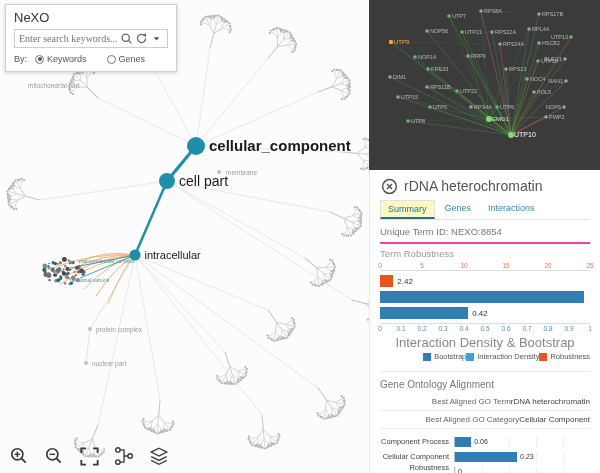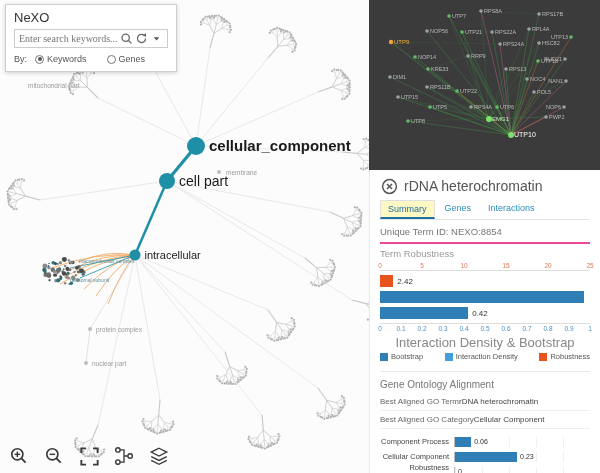--- a/index.html
+++ b/index.html
@@ -45,25 +45,25 @@
   .axis{position:relative;height:9px}
   .axis.topline{border-bottom:1px solid #ddd;margin-bottom:1px}
   .axis.botline{border-top:1px solid #ddd;margin-top:1px}
   .tickl{position:absolute;transform:translateX(-50%);font-size:6.5px;top:0;white-space:nowrap}
   .axis.botline .tickl{top:1px}
 
   .rrow{position:relative;height:12px;margin:4px 0;display:flex;align-items:center}
   .rbar{height:12px;flex:none}
   .rlabel{font-size:8px;color:#333;margin-left:4px}
   .xlabel{text-align:center;font-size:13px;color:#888;margin:3px 0 2px}
-  .legend{display:flex;justify-content:space-between;margin:2px 0 1px;flex-wrap:wrap}
+  .legend{display:flex;justify-content:flex-end;margin:2px 0 1px;flex-wrap:wrap}
   .litem{display:flex;align-items:center;gap:3px;font-size:7.5px;color:#555}
   .lsw{width:8px;height:8px;display:inline-block;flex:none}
 
-  .arow{display:flex;justify-content:flex-start;font-size:8px;padding:4px 0;border-bottom:1px solid #efefef}
+  .arow{display:flex;justify-content:flex-end;font-size:8px;padding:4px 0;border-bottom:1px solid #efefef}
   .alab{color:#666}
   .aval{color:#444;text-align:right}
 
   .grow{display:flex;align-items:center;height:15px}
   .glab{width:74px;font-size:7.5px;color:#444;text-align:right;padding-right:5px;flex:none}
   .gbarwrap{flex:1;position:relative;height:10px;border-left:1px solid #bbb;
     background-image:linear-gradient(to right,#efefef 1px,transparent 1px);background-size:20% 100%}
   .gbar{height:10px}
   .gval{position:absolute;font-size:7px;color:#333;top:1px}
   .gaxis{position:relative;height:9px;margin-left:74px;border-top:1px solid #ccc}

